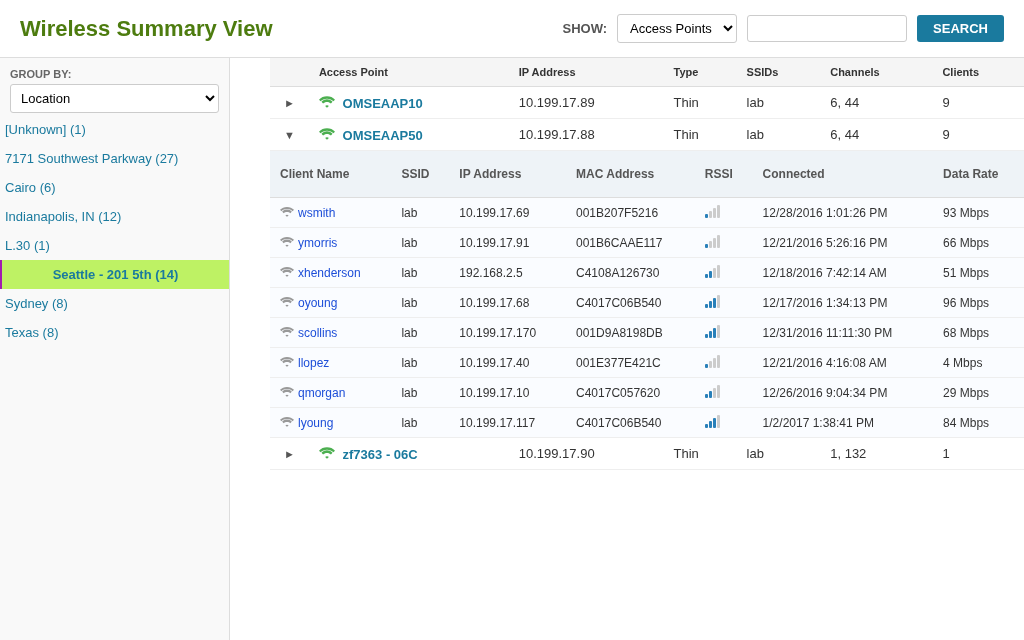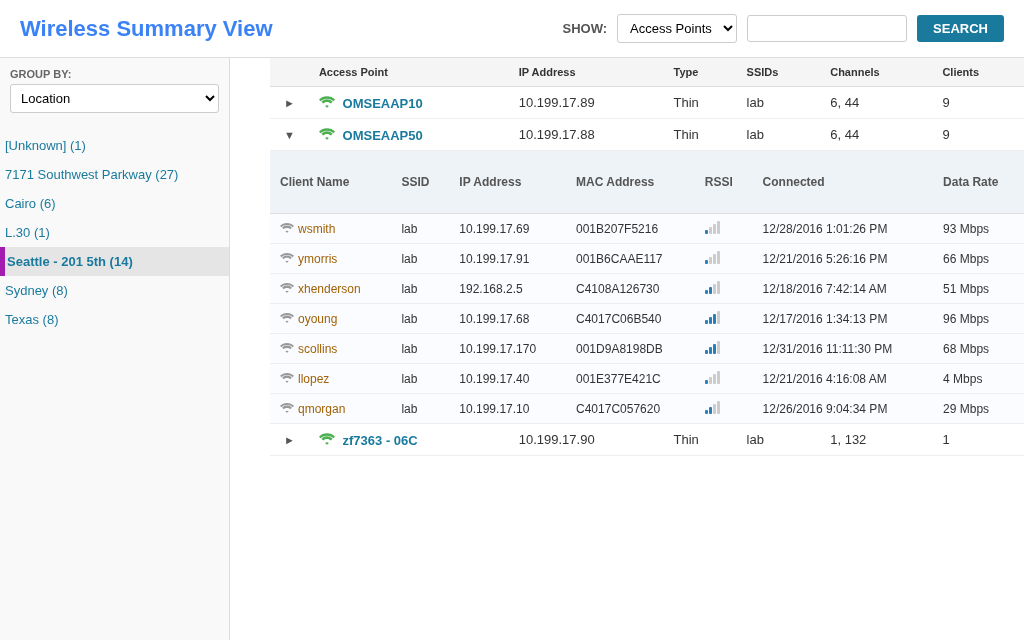--- a/index.html
+++ b/index.html
@@ -2,36 +2,36 @@
 <html><head>
   <meta charset="utf-8">
   <style>
     * { box-sizing: border-box; margin: 0; padding: 0; }
     body { font-family: Arial, sans-serif; font-size: 13px; background: #f5f5f5; color: #333; }
 
     .app-container { display: flex; flex-direction: column; height: 640px; width: 1024px; background: #fff; }
 
     
     .header { display: flex; align-items: center; justify-content: space-between; padding: 14px 20px; border-bottom: 1px solid #ddd; background: #fff; }
-    .header-title { font-size: 22px; font-weight: bold; color: #3b82f6; }
+    .header-title { font-size: 22px; font-weight: bold; color: #4d7c0f; }
     .header-right { display: flex; align-items: center; gap: 10px; }
     .show-label { font-size: 13px; color: #555; font-weight: bold; }
     .show-select { padding: 5px 8px; border: 1px solid #ccc; border-radius: 3px; font-size: 13px; background: #fff; cursor: pointer; }
     .search-input { padding: 5px 8px; border: 1px solid #ccc; border-radius: 3px; width: 160px; font-size: 13px; }
     .search-button { padding: 6px 16px; background: #1a7a9e; color: #fff; border: none; border-radius: 3px; font-size: 13px; font-weight: bold; cursor: pointer; }
 
     
     .body { display: flex; flex: 1; overflow: hidden; gap: 40px; }
 
     
     .sidebar { width: 230px; min-width: 230px; border-right: 1px solid #ddd; background: #f9f9f9; padding: 10px 0; overflow-y: auto; }
     .group-by-label { font-size: 11px; color: #666; font-weight: bold; padding: 0 10px 4px; text-transform: uppercase; }
-    .group-by-select { margin: 0 10px 18px; width: calc(100% - 20px); padding: 5px 6px; border: 1px solid #ccc; border-radius: 3px; font-size: 13px; background: #fff; cursor: pointer; }
+    .group-by-select { margin: 0 10px 2px; width: calc(100% - 20px); padding: 5px 6px; border: 1px solid #ccc; border-radius: 3px; font-size: 13px; background: #fff; cursor: pointer; }
     .sidebar-item { padding: 7px 2px; cursor: pointer; color: #1a7a9e; font-size: 13px; border-left: 3px solid transparent; }
-    .sidebar-item.active { background: #e5e5e5; border-left: 5px solid #a21caf; color: #1a7a9e; font-weight: bold; }
+    .sidebar-item.active { background: #bef264; border-left: 2px solid #a21caf; color: #1a7a9e; font-weight: bold; text-align: center; }
 
     
     .main { flex: 1; overflow-y: auto; padding: 0; }
 
     
     .ap-table { width: 100%; border-collapse: collapse; }
     .ap-table th { padding: 8px 10px; text-align: left; font-size: 11px; color: #333; font-weight: bold; border-bottom: 1px solid #ddd; background: #f5f5f5; }
     .ap-table td { padding: 7px 10px; font-size: 13px; border-bottom: 1px solid #eee; vertical-align: middle; }
 
     .expand-btn { cursor: pointer; color: #555; font-size: 11px; padding: 2px 4px; }
@@ -43,24 +43,24 @@
     .wifi-icon-small { display: inline-block; margin-right: 4px; color: #888; font-size: 13px; }
 
     
     .signal-bars { display: inline-flex; align-items: flex-end; gap: 1px; height: 14px; }
     .bar { width: 3px; background: #ccc; border-radius: 1px; }
     .bar.active { background: #2980b9; }
 
     
     .client-row-container td { padding: 0; }
     .client-sub-table { width: 100%; border-collapse: collapse; background: #fafcff; }
-    .client-sub-table th { padding: 24px 10px; font-size: 12px; color: #555; background: #eef3f7; border-bottom: 1px solid #ddd; font-weight: bold; }
+    .client-sub-table th { padding: 16px 10px; font-size: 12px; color: #555; background: #eef3f7; border-bottom: 1px solid #ddd; font-weight: bold; }
     .client-sub-table td { padding: 6px 10px; font-size: 12px; border-bottom: 1px solid #eee; }
     .client-sub-table tr:last-child td { border-bottom: none; }
-    .client-name { color: #a16207; cursor: pointer; }
+    .client-name { color: #1d4ed8; cursor: pointer; }
 
     .signal-low .bar.b1 { background: #2980b9; }
     .signal-med .bar.b1, .signal-med .bar.b2 { background: #2980b9; }
     .signal-high .bar.b1, .signal-high .bar.b2, .signal-high .bar.b3 { background: #2980b9; }
   </style>
 </head>
 <body>
 
 <div class="app-container">
 
@@ -83,20 +83,21 @@
     <div class="sidebar">
       <div class="group-by-label">GROUP BY:</div>
       <select class="group-by-select">
         <option>Location</option>
         <option>Type</option>
         <option>Channel</option>
       </select>
       <div class="sidebar-item">[Unknown] (1)</div>
       <div class="sidebar-item">7171 Southwest Parkway (27)</div>
       <div class="sidebar-item">Cairo (6)</div>
+      <div class="sidebar-item">Indianapolis, IN (12)</div>
       <div class="sidebar-item">L.30 (1)</div>
       <div class="sidebar-item active">Seattle - 201 5th (14)</div>
       <div class="sidebar-item">Sydney (8)</div>
       <div class="sidebar-item">Texas (8)</div>
     </div>
 
     <div class="main">
       <table class="ap-table">
         <thead>
           <tr>
@@ -275,20 +276,38 @@
                       <div class="signal-bars signal-med">
                         <div class="bar b1 active" style="height:4px;"></div>
                         <div class="bar b2 active" style="height:7px;"></div>
                         <div class="bar b3" style="height:10px;"></div>
                         <div class="bar b4" style="height:13px;"></div>
                       </div>
                     </td>
                     <td>12/26/2016 9:04:34 PM</td>
                     <td>29 Mbps</td>
                   </tr>
+                  <tr>
+                    <td><span class="wifi-icon-small" style="color: rgb(136, 136, 136);"><svg width="14" height="12" viewBox="0 0 24 20" fill="#999">
+                            <path d="M12 6.5C15.8 6.5 19.2 8 21.6 10.5L24 8C21 4.8 16.7 3 12 3S3 4.8 0 8l2.4 2.5C4.8 8 8.2 6.5 12 6.5zm0 5c2.3 0 4.4.9 5.9 2.4L20.3 11C18.3 8.9 15.3 7.5 12 7.5S5.7 8.9 3.7 11l2.4 2.9C7.6 12.4 9.7 11.5 12 11.5zm0 5c1.1 0 2.1.4 2.8 1.1L12 20l-2.8-2.4C9.9 16.9 10.9 16.5 12 16.5z"></path>
+                          </svg></span><span class="client-name">lyoung</span></td>
+                    <td>lab</td>
+                    <td>10.199.17.117</td>
+                    <td>C4017C06B540</td>
+                    <td>
+                      <div class="signal-bars signal-high">
+                        <div class="bar b1 active" style="height:4px;"></div>
+                        <div class="bar b2 active" style="height:7px;"></div>
+                        <div class="bar b3 active" style="height:10px;"></div>
+                        <div class="bar b4" style="height:13px;"></div>
+                      </div>
+                    </td>
+                    <td>1/2/2017 1:38:41 PM</td>
+                    <td>84 Mbps</td>
+                  </tr>
                 </tbody>
               </table>
             </td>
           </tr>
 
           <tr class="ap-row">
             <td><span class="expand-btn">►</span></td>
             <td>
               <span class="wifi-icon" style="color: rgb(76, 175, 80);"><svg width="16" height="14" viewBox="0 0 24 20" fill="#4caf50">
                     <path d="M12 6.5C15.8 6.5 19.2 8 21.6 10.5L24 8C21 4.8 16.7 3 12 3S3 4.8 0 8l2.4 2.5C4.8 8 8.2 6.5 12 6.5zm0 5c2.3 0 4.4.9 5.9 2.4L20.3 11C18.3 8.9 15.3 7.5 12 7.5S5.7 8.9 3.7 11l2.4 2.9C7.6 12.4 9.7 11.5 12 11.5zm0 5c1.1 0 2.1.4 2.8 1.1L12 20l-2.8-2.4C9.9 16.9 10.9 16.5 12 16.5z"></path>

